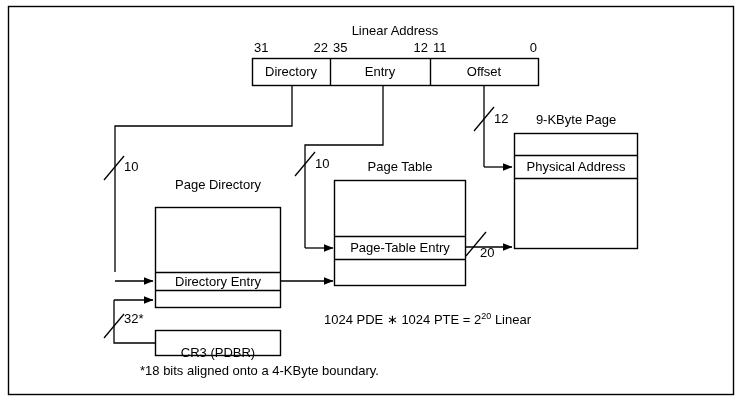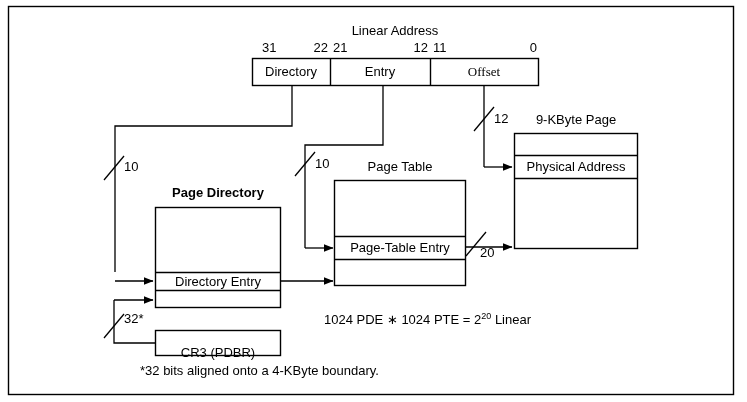--- a/index.html
+++ b/index.html
@@ -66,45 +66,45 @@
     <line x1="466" y1="256" x2="486" y2="232" stroke="#000" stroke-width="1.3"></line>
 
     <rect x="514.5" y="133.5" width="123" height="115" fill="none" stroke="#000" stroke-width="1.4"></rect>
     <line x1="514.5" y1="155.5" x2="637.5" y2="155.5" stroke="#000" stroke-width="1.4"></line>
     <line x1="514.5" y1="178.5" x2="637.5" y2="178.5" stroke="#000" stroke-width="1.4"></line>
   </svg>
   </div>
 
   <div class="lbl c" style="left:395px;top:24px;">Linear Address</div>
 
-  <div class="lbl" style="left:262px;top:41px;">31</div>
+  <div class="lbl" style="left:254px;top:41px;">31</div>
   <div class="lbl r" style="left:328px;top:41px;">22</div>
-  <div class="lbl" style="left:333px;top:41px;">21</div>
+  <div class="lbl" style="left:333px;top:41px;">35</div>
   <div class="lbl r" style="left:428px;top:41px;">12</div>
   <div class="lbl" style="left:433px;top:41px;">11</div>
   <div class="lbl r" style="left:537px;top:41px;">0</div>
 
   <div class="lbl c" style="left:291px;top:65px;">Directory</div>
   <div class="lbl c" style="left:380px;top:65px;">Entry</div>
-  <div class="lbl c" style="left:484px;top:65px;font-family:Liberation Serif, serif;">Offset</div>
+  <div class="lbl c" style="left:484px;top:65px;">Offset</div>
 
   <div class="lbl" style="left:124px;top:160px;">10</div>
   <div class="lbl" style="left:315px;top:157px;">10</div>
   <div class="lbl" style="left:494px;top:112px;">12</div>
   <div class="lbl" style="left:480px;top:246px;">20</div>
   <div class="lbl" style="left:124px;top:312px;">32*</div>
 
-  <div class="lbl c" style="left:218px;top:186px;font-weight:bold;">Page Directory</div>
+  <div class="lbl c" style="left:218px;top:178px;">Page Directory</div>
   <div class="lbl c" style="left:218px;top:275px;">Directory Entry</div>
 
   <div class="lbl c" style="left:400px;top:160px;">Page Table</div>
   <div class="lbl c" style="left:400px;top:241px;text-align:right;">Page-Table Entry</div>
 
   <div class="lbl c" style="left:576px;top:113px;">9-KByte Page</div>
   <div class="lbl c" style="left:576px;top:160px;">Physical Address</div>
 
   <div class="lbl c" style="left:218px;top:336px;margin-top:10px;">CR3 (PDBR)</div>
 
   <div class="lbl" style="left:324px;top:312px;"><span>1024 PDE </span><span>∗</span><span> 1024 PTE = 2</span><span class="sup">20</span><span> Linear</span></div>
 
-  <div class="lbl" style="left:140px;top:364px;">*32 bits aligned onto a 4-KByte boundary.</div>
+  <div class="lbl" style="left:140px;top:364px;">*18 bits aligned onto a 4-KByte boundary.</div>
 
 </div>
 
 </body></html>

